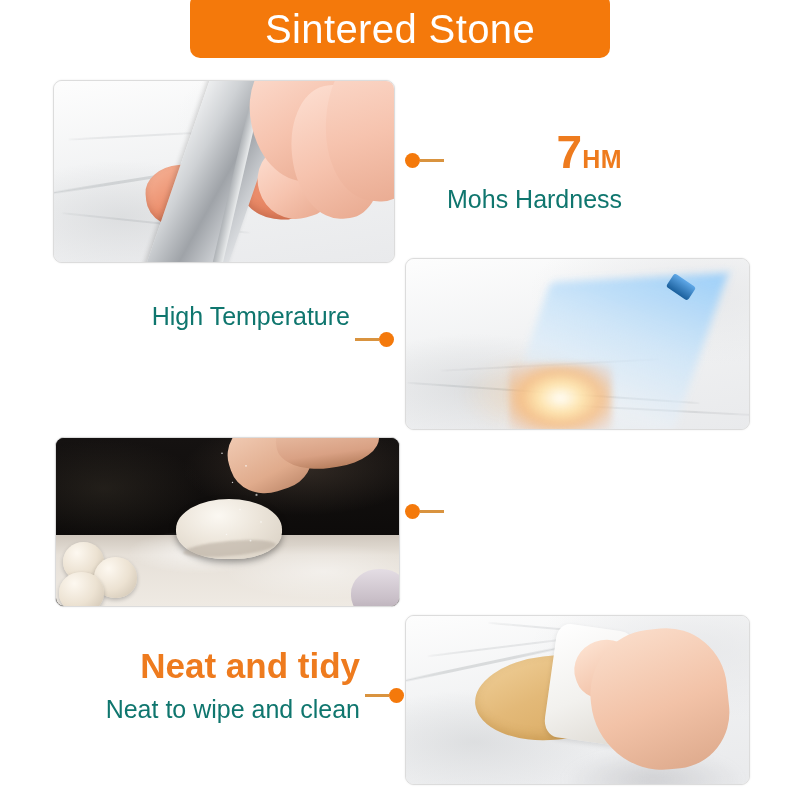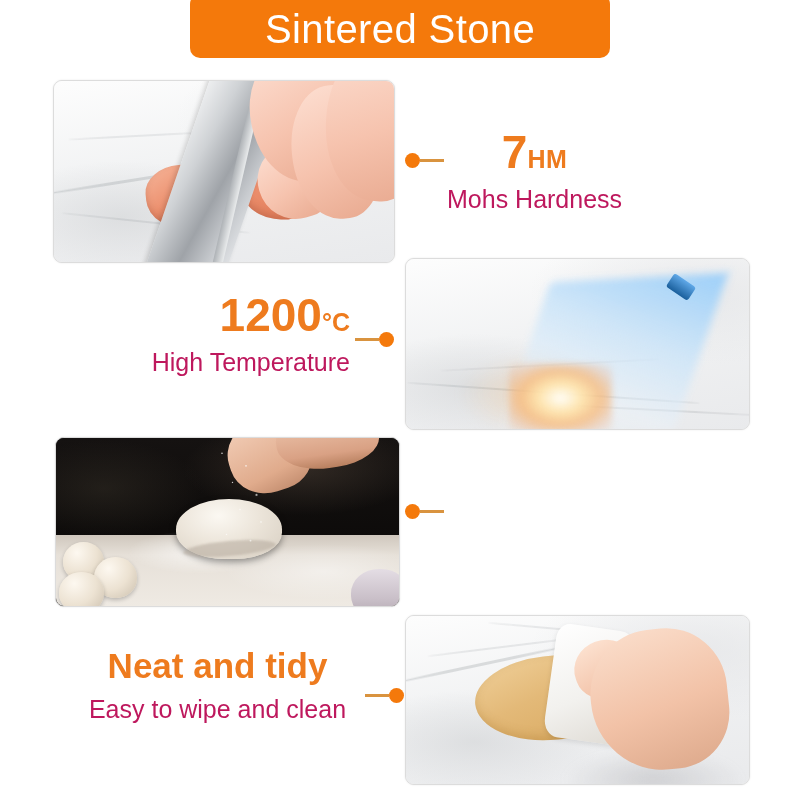--- a/index.html
+++ b/index.html
@@ -295,27 +295,27 @@
   .spec-value {
     color: #EE7B1E;
     font-weight: bold;
     line-height: 1;
     white-space: nowrap;
   }
   .spec-big { font-size: 46px; }
   .spec-unit { font-size: 25px; font-weight: bold; letter-spacing: 0.5px; }
   .spec-deg  { font-size: 25px; font-weight: bold; }
   .spec-label {
-    color: #be185d;
+    color: #0f766e;
     font-size: 25px;
     font-weight: 400;
     line-height: 1.18;
     white-space: nowrap;
   }
-  .align-left  { text-align: center; }
+  .align-left  { text-align: right; }
   .align-right { text-align: right; }
 
   
   .connector {
     position: absolute;
     display: flex;
     align-items: center;
   }
   .conn-dot {
     width: 15px; height: 15px;
@@ -390,23 +390,20 @@
       <div class="vein v3"></div>
       <div class="flame-glow"></div>
       <div class="flame-jet"></div>
       <div class="flame-hot"></div>
       <div class="torch-tip"></div>
       <div class="torch-body"></div>
     </div>
   </div>
 
   <div class="spec align-right" id="spec-temp">
-    <div class="spec-value">
-      <span class="spec-big">1200</span><span class="spec-deg">°C</span>
-    </div>
     <div class="spec-label" style="margin-top:10px;text-align:right;">High Temperature</div>
   </div>
   <div class="connector" id="conn-temp">
     <span class="conn-line"></span>
     <span class="conn-dot"></span>
   </div>
 
   <div class="photo" id="photo-dough">
     <div class="photo-inner">
       <div class="dark-bg"></div>
@@ -438,20 +435,20 @@
       <div class="spill"></div>
       <div class="wipe-shadow"></div>
       <div class="cloth"></div>
       <div class="hand-w2"></div>
       <div class="hand-w1"></div>
     </div>
   </div>
 
   <div class="spec align-left" id="spec-tidy">
     <div class="spec-value spec-tidy-value">Neat and tidy</div>
-    <div class="spec-label spec-tidy-label" style="margin-top:12px;">Easy to wipe and clean</div>
+    <div class="spec-label spec-tidy-label" style="margin-top:12px;">Neat to wipe and clean</div>
   </div>
   <div class="connector" id="conn-tidy">
     <span class="conn-line"></span>
     <span class="conn-dot"></span>
   </div>
 
 </div>
 
 </body></html>

